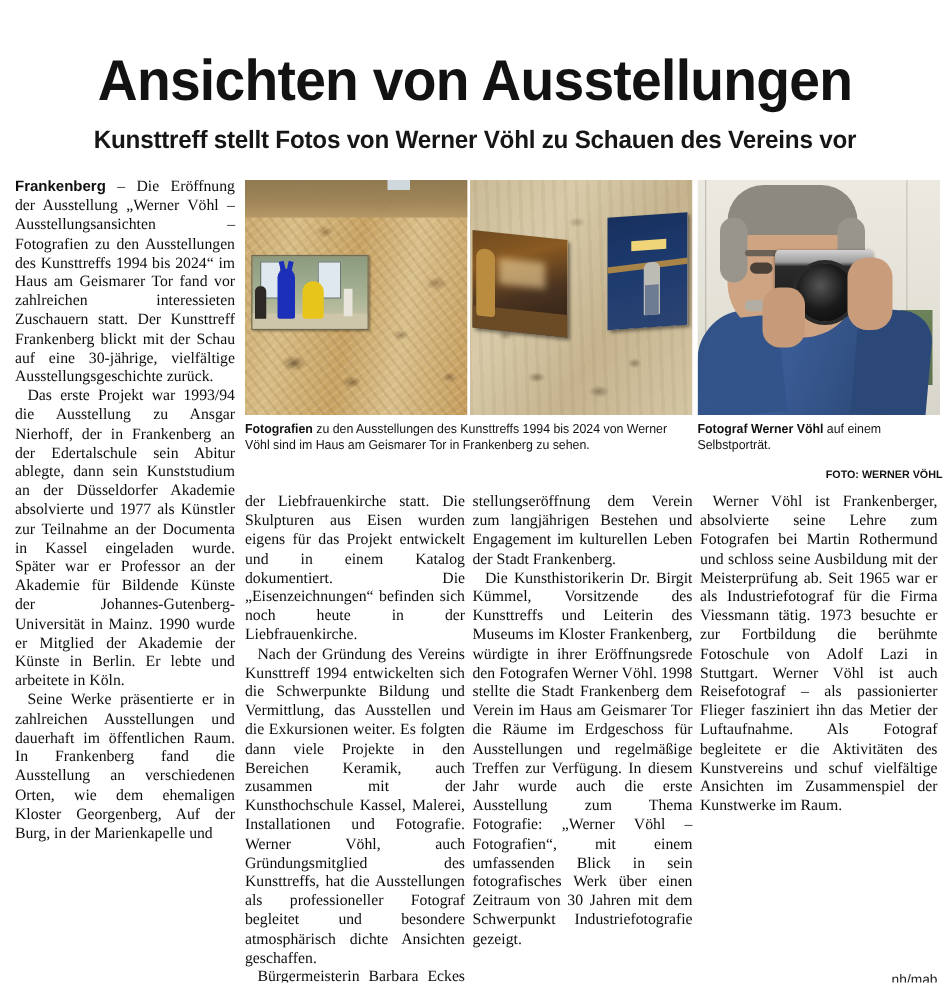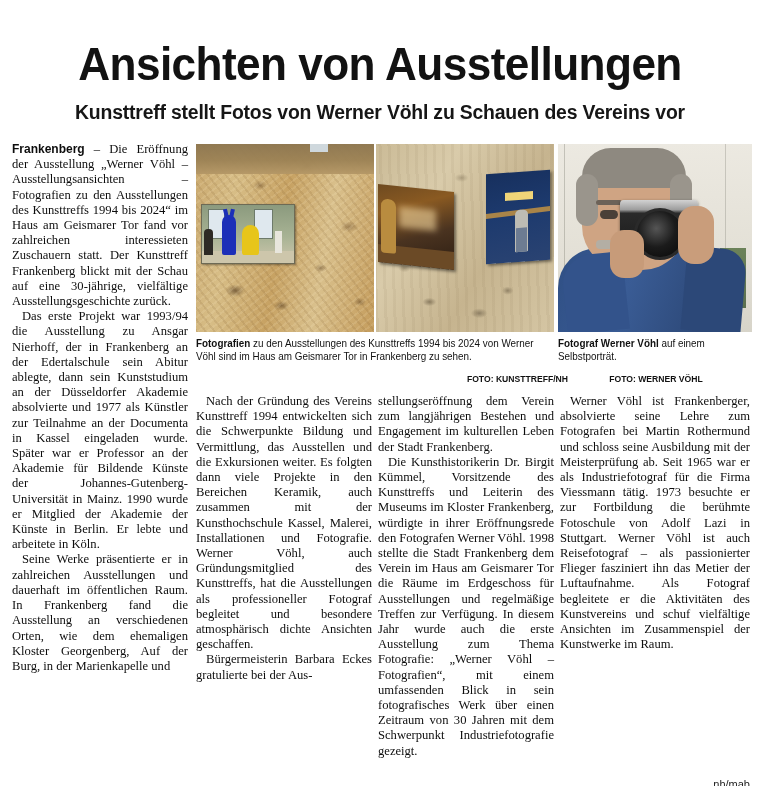--- a/index.html
+++ b/index.html
@@ -149,21 +149,21 @@
     font-family:"Liberation Sans", sans-serif;
     font-size:10.4px;line-height:12.6px;
     color:#111;
     transform:scaleX(0.95);transform-origin:left top;
   }
   .cap b{font-weight:700;}
   .cap-left{left:196px;top:322px;width:372px;}
   .cap-right{left:558px;top:322px;width:196px;}
   .credit-left{position:absolute;left:196px;top:358px;width:372px;text-align:right;
     font-family:"Liberation Sans", sans-serif;font-size:8.6px;font-weight:700;color:#111;}
-  .credit-right{position:absolute;left:558px;top:358px;width:196px;text-align:center;
+  .credit-right{position:absolute;left:558px;top:358px;width:196px;text-align:right;
     font-family:"Liberation Sans", sans-serif;font-size:8.6px;font-weight:700;color:#111;}
 
   
   .col{
     position:absolute;
     font-family:"Liberation Serif", serif;
     font-size:12.6px;
     line-height:15.2px;
     text-align:justify;
     color:#0d0d0d;
@@ -249,34 +249,34 @@
         <div class="p-lens"></div>
         <div class="p-hand-l"></div>
         <div class="p-hand-r"></div>
       </div>
     </div>
   </div>
 
   <div class="cap cap-left">
     <b>Fotografien</b><span> zu den Ausstellungen des Kunsttreffs 1994 bis 2024 von Werner Vöhl sind im Haus am Geismarer Tor in Frankenberg zu sehen.</span>
   </div>
-  <div class="credit-left">FOTO: KUNSTTREFF/NH</div>
 
   <div class="cap cap-right">
     <b>Fotograf Werner Vöhl</b><span> auf einem Selbstporträt.</span>
   </div>
   <div class="credit-right">FOTO: WERNER VÖHL</div>
 
   <div class="col c1">
     <p class="noind"><span class="lead">Frankenberg</span><span> – Die Eröffnung der Ausstellung „Werner Vöhl – Ausstellungsansichten – Fotografien zu den Ausstellungen des Kunsttreffs 1994 bis 2024“ im Haus am Geismarer Tor fand vor zahlreichen interessieten Zuschauern statt. Der Kunsttreff Frankenberg blickt mit der Schau auf eine 30-jährige, vielfältige Ausstellungsgeschichte zurück.</span></p>
     <p>Das erste Projekt war 1993/94 die Ausstellung zu Ansgar Nierhoff, der in Frankenberg an der Edertalschule sein Abitur ablegte, dann sein Kunststudium an der Düsseldorfer Akademie absolvierte und 1977 als Künstler zur Teilnahme an der Documenta in Kassel eingeladen wurde. Später war er Professor an der Akademie für Bildende Künste der Johannes-Gutenberg-Universität in Mainz. 1990 wurde er Mitglied der Akademie der Künste in Berlin. Er lebte und arbeitete in Köln.</p>
     <p>Seine Werke präsentierte er in zahlreichen Ausstellungen und dauerhaft im öffentlichen Raum. In Frankenberg fand die Ausstellung an verschiedenen Orten, wie dem ehemaligen Kloster Georgenberg, Auf der Burg, in der Marienkapelle und</p>
   </div>
 
   <div class="col c2">
+    <p class="noind">der Liebfrauenkirche statt. Die Skulpturen aus Eisen wurden eigens für das Projekt entwickelt und in einem Katalog dokumentiert. Die „Eisenzeichnungen“ befinden sich noch heute in der Liebfrauenkirche.</p>
     <p>Nach der Gründung des Vereins Kunsttreff 1994 entwickelten sich die Schwerpunkte Bildung und Vermittlung, das Ausstellen und die Exkursionen weiter. Es folgten dann viele Projekte in den Bereichen Keramik, auch zusammen mit der Kunsthochschule Kassel, Malerei, Installationen und Fotografie. Werner Vöhl, auch Gründungsmitglied des Kunsttreffs, hat die Ausstellungen als professioneller Fotograf begleitet und besondere atmosphärisch dichte Ansichten geschaffen.</p>
     <p>Bürgermeisterin Barbara Eckes gratulierte bei der Aus-</p>
   </div>
 
   <div class="col c3">
     <p class="noind">stellungseröffnung dem Verein zum langjährigen Bestehen und Engagement im kulturellen Leben der Stadt Frankenberg.</p>
     <p>Die Kunsthistorikerin Dr. Birgit Kümmel, Vorsitzende des Kunsttreffs und Leiterin des Museums im Kloster Frankenberg, würdigte in ihrer Eröffnungsrede den Fotografen Werner Vöhl. 1998 stellte die Stadt Frankenberg dem Verein im Haus am Geismarer Tor die Räume im Erdgeschoss für Ausstellungen und regelmäßige Treffen zur Verfügung. In diesem Jahr wurde auch die erste Ausstellung zum Thema Fotografie: „Werner Vöhl – Fotografien“, mit einem umfassenden Blick in sein fotografisches Werk über einen Zeitraum von 30 Jahren mit dem Schwerpunkt Industriefotografie gezeigt.</p>
   </div>
 
   <div class="col c4">

